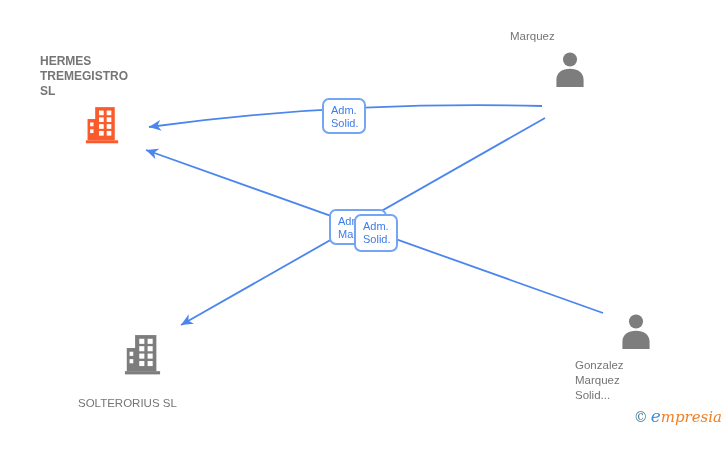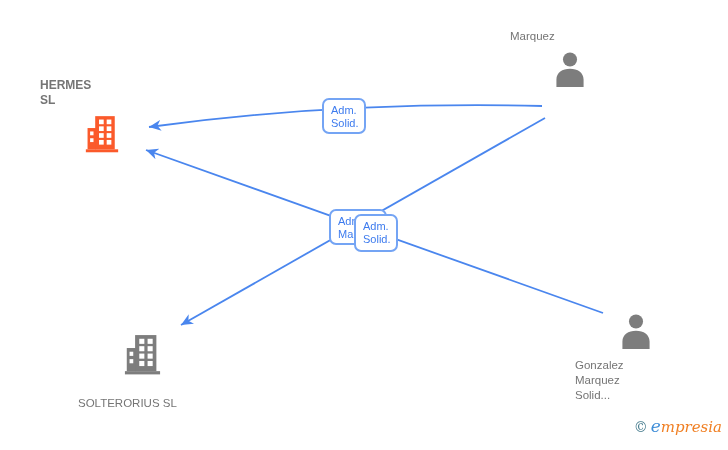--- a/index.html
+++ b/index.html
@@ -19,34 +19,34 @@
   }
   .edge-label.top   {left:322px;top:98px; width:44px;height:36px;}
   .edge-label.back  {left:329px;top:209px;width:58px;height:36px;}
   .edge-label.front {left:354px;top:214px;width:44px;height:38px;}
 
   .node{
     position:absolute;display:flex;flex-direction:column;align-items:center;
     color:var(--node_text,#757575);font-size:11.5px;line-height:15px;text-align:left;
   }
   .node .nlabel{width:100%;}
-  .node.highlight .nlabel{font-weight:bold;font-size:12px;margin-top:24px;}
+  .node.highlight .nlabel{font-weight:bold;font-size:12px;}
   .node .icon{margin-top:7px;}
   .node .icon-first{margin-top:0;margin-bottom:5px;}
   .company-icon{color:var(--node_gray,#7d7d7d);}
   .company-icon.highlight{color:var(--company_main,#fb5a2b);}
   .person-icon{color:var(--node_gray,#7d7d7d);}
 
   #node-hermes      {left:40px; top:54px; width:124px;}
   #node-marquez     {left:510px;top:29px; width:120px;}
   #node-solterorius {left:78px; top:334px;width:128px;gap:12px;}
   #node-gonzalez    {left:575px;top:313px;width:122px;}
 
   .watermark{
-    position:absolute;right:6px;bottom:14px;
+    position:absolute;right:6px;bottom:24px;
     font-family:"DejaVu Serif", serif;font-style:italic;font-size:15px;
   }
   .watermark .wm-c{color:var(--logo_copyright,#457b8d);font-style:normal;font-size:14px;margin-right:3px;}
   .watermark .wm-e{color:var(--logo_e,#3f8ed8);font-size:17px;}
   .watermark .wm-rest{color:var(--logo_rest,#f07f23);}
 </style>
 </head>
 <body>
 
 <div class="canvas">
@@ -73,20 +73,21 @@
   </div>
 
   <div class="edge-label front">
     <div>Adm.</div>
     <div>Solid.</div>
   </div>
 
   <div class="node highlight" id="node-hermes">
     <div class="nlabel">
       <div>HERMES</div>
+      <div>TREMEGISTRO</div>
       <div>SL</div>
     </div>
     <span class="icon company-icon highlight">
       <svg width="34" height="38" viewBox="0 0 40 44" fill="currentColor" xmlns="http://www.w3.org/2000/svg">
         <rect x="3" y="15" width="10" height="25"></rect>
         <rect x="12" y="1" width="23" height="39"></rect>
         <rect x="1" y="40" width="38" height="3.5"></rect>
         <g fill="#ffffff">
           <rect x="16.5" y="5" width="5.5" height="5.5"></rect>
             <rect x="25.5" y="5" width="5.5" height="5.5"></rect>

